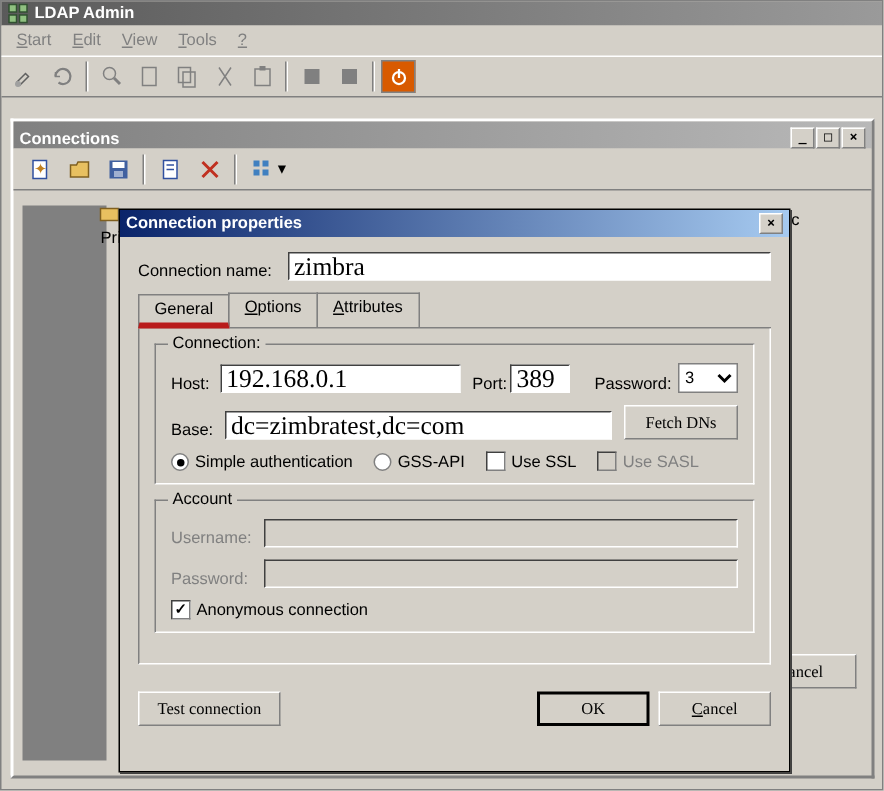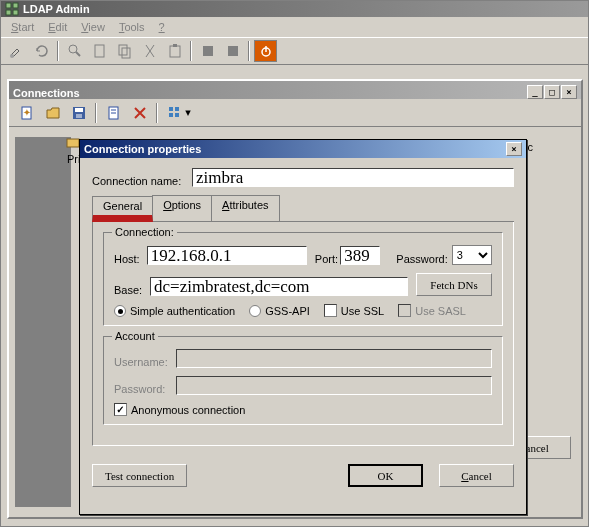--- a/index.html
+++ b/index.html
@@ -132,21 +132,21 @@
 select { border:1px solid #808080; background:#fff; height:20px; font-size:11px;}
 .tabs { display:flex; border-bottom:1px solid #808080; margin-bottom:0; }
 .tab {
   padding: 3px 10px;
   border:1px solid #808080;
   border-bottom: none;
   background:#d4d0c8;
   margin-right:-1px;
   position:relative;
 }
-.tab.active { background:#d4d0c8; border-bottom:7px solid #b91c1c; top:1px; z-index:2;}
+.tab.active { background:#d4d0c8; border-bottom:4px solid #b91c1c; top:1px; z-index:2;}
 .tab-panel {
   border:1px solid #808080; border-top:none;
   border-right-color:#fff; border-bottom-color:#fff;
   border-left-color:#808080;
   padding: 10px;
 }
 .groupbox {
   border:1px solid #808080;
   border-right-color:#fff; border-bottom-color:#fff;
   padding: 12px 10px 8px 10px;
@@ -159,21 +159,21 @@
 }
 .btn {
   background:#d4d0c8;
   border:1px solid #808080;
   border-top-color:#fff; border-left-color:#fff;
   height:23px; padding: 0 12px;
   font-family:Tahoma; font-size:11px;
   cursor:pointer;
 }
 .btn.default { border:2px solid #000; padding:0 11px;}
-.dlg-buttons { display:flex; justify-content:flex-end; gap:16px; padding: 8px 12px 10px; align-items:center;}
+.dlg-buttons { display:flex; justify-content:flex-end; gap:6px; padding: 8px 12px 10px; align-items:center;}
 .dlg-buttons .left { margin-right:auto; }
 .radio, .check { display:flex; align-items:center; gap:4px; }
 .radio-dot {
   width:12px; height:12px; border-radius:50%;
   border:1px solid #808080; background:#fff;
   display:inline-flex; align-items:center; justify-content:center;
 }
 .radio-dot.sel::after { content:''; width:5px; height:5px; background:#000; border-radius:50%;}
 .checkbox {
   width:13px; height:13px; border:1px solid #808080;

